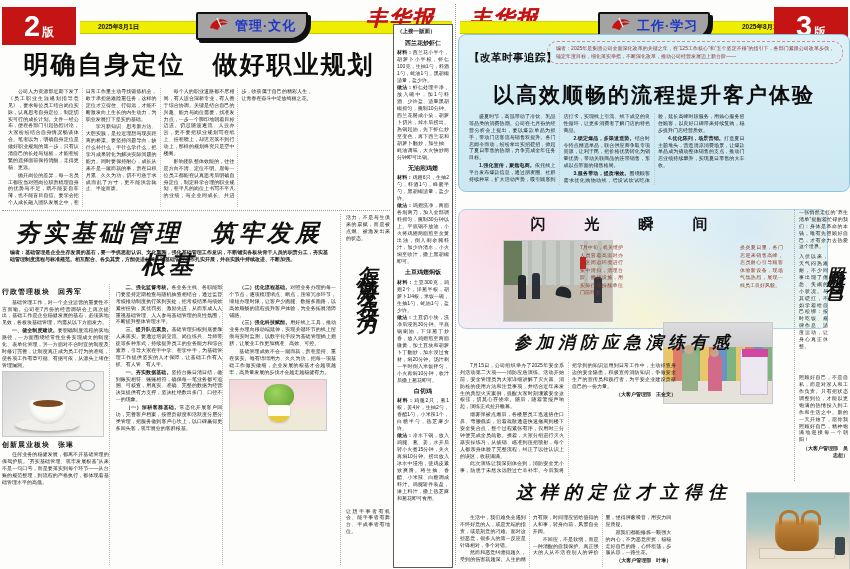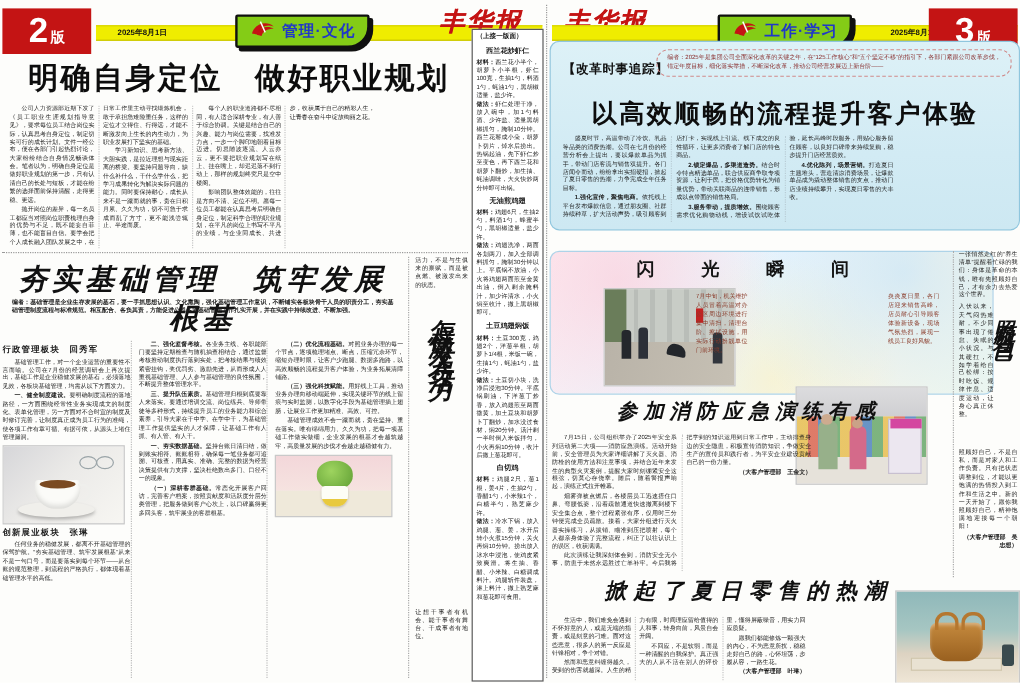--- a/index.html
+++ b/index.html
@@ -10,21 +10,21 @@
   .ind{text-indent:2em;margin:0 0 1px 0;}
   .b{font-weight:bold;}
   .script{font-family:"DejaVu Serif","Liberation Serif",serif;font-weight:bold;font-style:italic;}
   .vtitle{writing-mode:vertical-rl;text-orientation:upright;}
   
   .edbox{background:#c41414;color:#fff;display:flex;align-items:baseline;justify-content:center;gap:2px;}
   .ednum{font-size:29px;font-weight:900;line-height:38px;}
   .edlab{font-size:12px;font-weight:bold;}
   .ybar{background:#efed00;border-top:1px solid #d8d400;border-bottom:1px solid #c9c500;}
   .datetxt{font-size:6.5px;font-weight:bold;color:#111;}
-  .tab{background:#84cc16;border:2px solid #101010;border-radius:2px 2px 18px 2px;box-shadow:3px 3px 0 #101010;display:flex;align-items:center;gap:5px;padding:0 10px;height:24px;}
+  .tab{background:#a3a3a3;border:2px solid #101010;border-radius:2px 2px 18px 2px;box-shadow:3px 3px 0 #101010;display:flex;align-items:center;gap:5px;padding:0 10px;height:24px;}
   .tabtxt{color:#2038c8;font-weight:900;font-size:13px;letter-spacing:1px;}
   .masthead{color:#c41414;font-family:"DejaVu Serif","Liberation Serif",serif;font-style:italic;font-weight:900;font-size:21px;letter-spacing:2px;text-shadow:0.4px 0 #c41414;}
   
   .cols5{column-count:5;column-gap:7px;column-rule:1px dotted #c6c6c6;column-fill:auto;height:100%;overflow:hidden;}
   .cols4{column-count:4;column-gap:8px;column-rule:1px dotted #b9cdd6;column-fill:auto;height:100%;overflow:hidden;}
   .cols3{column-count:3;column-gap:8px;column-rule:1px dotted #c6c6c6;column-fill:auto;height:100%;overflow:hidden;}
   .dothr{border-top:1px dotted #999;}
   .dotvr{border-left:1px dotted #aaa;}
   
   .recipes{border:1px solid #5a5a5a;padding:3px 3px;font-size:5px;line-height:1.4;text-align:justify;overflow:hidden;background:#fff;}
@@ -218,21 +218,21 @@
   </div>
 
   <div class="abs script" style="left:458px;top:331px;width:332px;text-align:center;font-size:17px;letter-spacing:5px;color:#101010;">参加消防应急演练有感</div>
   <div class="abs small cols3" style="left:460px;top:362px;width:328px;height:114px;">
     <p class="ind">7月15日，公司组织举办了2025年安全系列活动第二大项——消防应急演练。活动开始前，安全管理员为大家详细讲解了灭火器、消防栓的使用方法和注意事项，并结合近年来发生的典型火灾案例，提醒大家时刻绷紧安全这根弦，切莫心存侥幸。随后，随着警报声响起，演练正式拉开帷幕。</p>
     <p class="ind">烟雾弹被点燃后，各楼层员工迅速捂住口鼻、弯腰低姿，沿着疏散通道快速撤离到楼下安全集合点，整个过程紧张有序，仅用时三分钟便完成全员疏散。接着，大家分组进行灭火器实操练习，从拔销、瞄准到压把喷射，每个人都亲身体验了完整流程，纠正了以往认识上的误区，收获满满。</p>
     <p class="ind">此次演练让我深刻体会到，消防安全无小事，防患于未然永远胜过亡羊补牢。今后我将把学到的知识运用到日常工作中，主动排查身边的安全隐患，积极宣传消防知识，争做安全生产的宣传员和践行者，为平安企业建设贡献自己的一份力量。</p>
     <p class="sig" style="text-align:right;margin:0;">（大客户管理部　王金文）</p>
   </div>
 
-  <div class="abs script" style="left:458px;top:480px;width:332px;text-align:center;font-size:18px;letter-spacing:6px;color:#101010;">掀起了夏日零售的热潮</div>
+  <div class="abs script" style="left:458px;top:480px;width:332px;text-align:center;font-size:18px;letter-spacing:6px;color:#101010;">这样的定位才立得住</div>
   <div class="abs small" style="left:460px;top:514px;width:284px;height:53px;column-count:4;column-gap:7px;column-rule:1px dotted #c6c6c6;column-fill:auto;overflow:hidden;">
     <p class="ind">生活中，我们难免会遇到不怀好意的人，或是无端的指责，或是刻意的刁难。面对这些恶意，很多人的第一反应是针锋相对，争个对错。</p>
     <p class="ind">然而和恶意纠缠得越久，受到的伤害就越深。人生的精力有限，时间理应留给值得的人和事，转身向前，风景自会开阔。</p>
     <p class="ind">不回应，不是软弱，而是一种清醒的自我保护。真正强大的人从不活在别人的评价里，懂得屏蔽噪音，用实力回应质疑。</p>
     <p class="ind">愿我们都能修炼一颗强大的内心，不为恶意所扰，稳稳走好自己的路，心怀坦荡，步履从容，一路生花。</p>
     <p class="sig" style="text-align:right;margin:0;">（大客户管理部　叶琳）</p>
   </div>
 
   <div class="abs photo" style="left:746px;top:492px;width:102px;height:76px;">
     <div class="ph" style="left:0;top:0;width:100%;height:100%;background:linear-gradient(180deg,#8fb8ba 0%,#a6c6c2 42%,#ddd3c2 68%,#efe6d6 100%);"></div>

